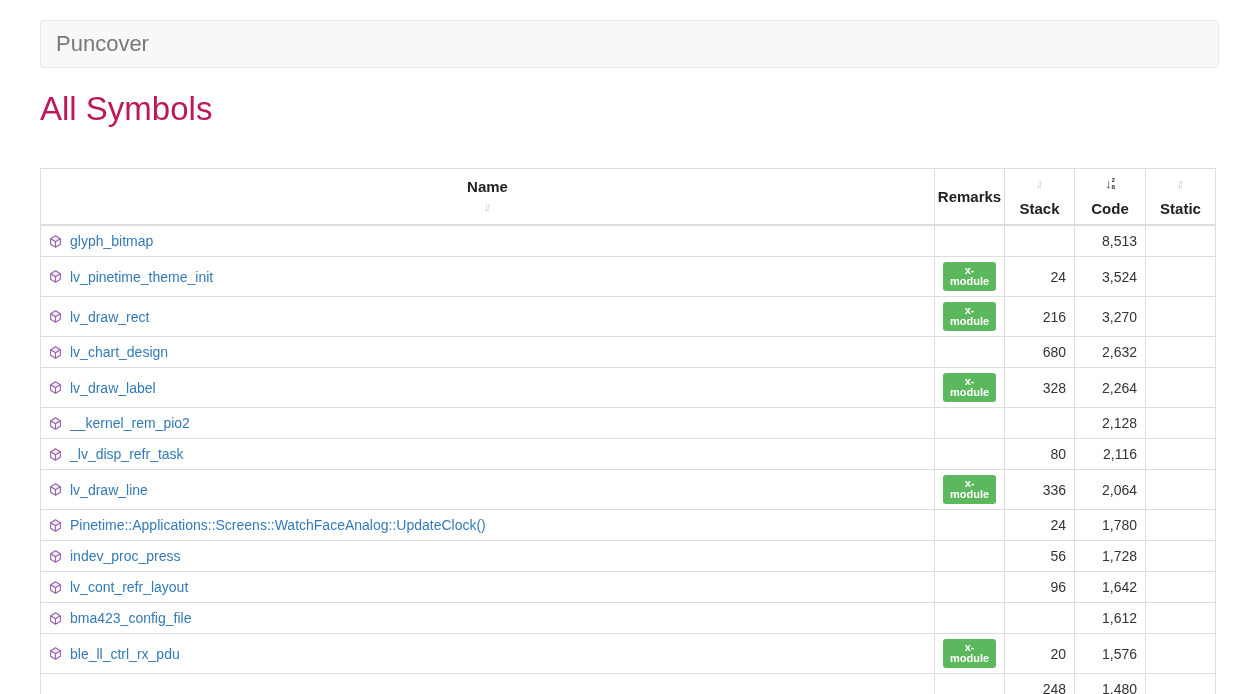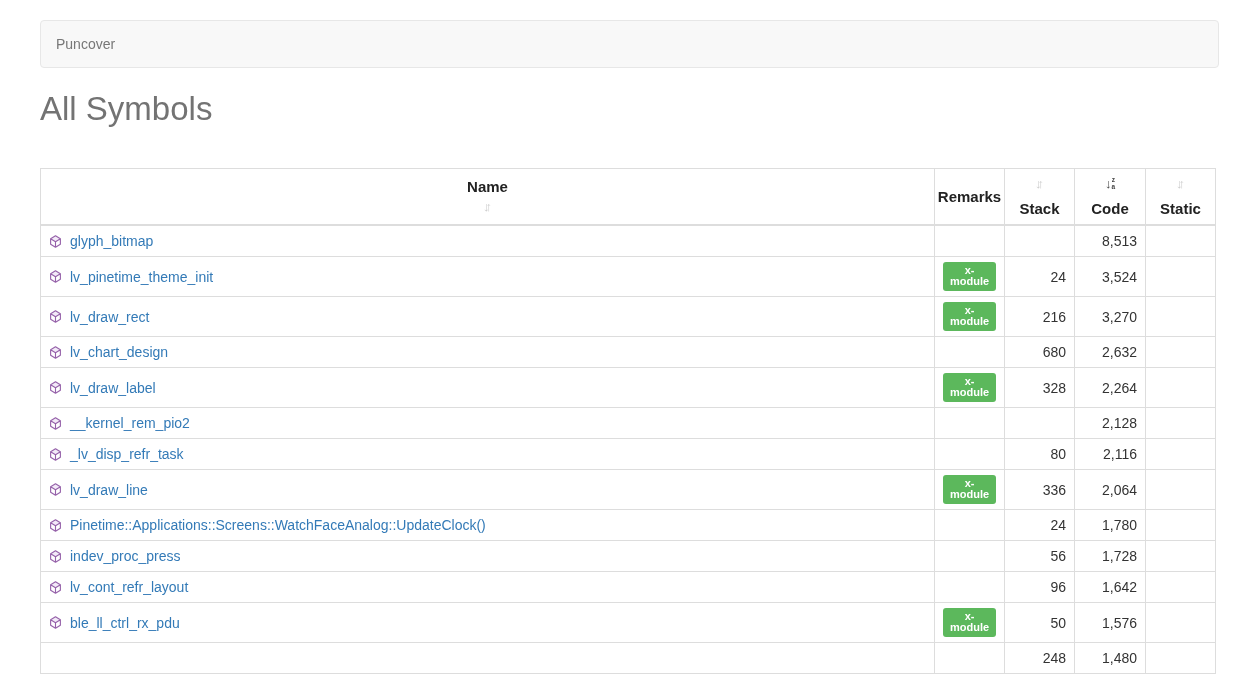--- a/index.html
+++ b/index.html
@@ -2,26 +2,26 @@
 <html><head>
 <meta charset="utf-8">
 <style>
   * { box-sizing: border-box; margin: 0; padding: 0; }
   html, body { width: 1260px; height: 694px; overflow: hidden; background: #fff;
     font-family: "Liberation Sans", "DejaVu Sans", sans-serif; }
 
   
   .navbar { margin: 20px 41px 0 40px; height: 48px; background: #f8f8f8;
     border: 1px solid #e7e7e7; border-radius: 4px; display: flex; align-items: center; }
-  .navbar-brand { color: #777; font-size: 14px; padding: 0 15px; text-decoration: none;
+  .navbar-brand { color: #777; font-size: 22px; padding: 0 15px; text-decoration: none;
     line-height: 48px; cursor: pointer; }
 
   
   h1.page-title { margin: 22px 40px 0 40px; font-size: 33px; font-weight: 400;
-    color: #737373; letter-spacing: 0; }
+    color: #be185d; letter-spacing: 0; }
 
   
   .tbl-wrap { margin: 40px 0 0 40px; }
   table.symbols { width: 1175px; border-collapse: collapse; font-size: 14px; color: #333;
     border: 1px solid #ddd; table-layout: fixed; }
   col.c-name   { width: 894px; }
   col.c-remarks{ width: 70px; }
   col.c-stack  { width: 70px; }
   col.c-code   { width: 71px; }
   col.c-static { width: 70px; }
@@ -326,37 +326,56 @@
       </span>
     </td>
     <td class="c-remarks">
       
     </td>
     <td class="c-num">96</td>
     <td class="c-num">1,642</td>
     <td class="c-num"></td>
   </tr>
 
+  <tr>
+    <td>
+      <span class="sym-cell">
+        <span class="cube">
+          <svg width="13" height="13" viewBox="0 0 16 16">
+            <path d="M8 1 L14 4.6 L8 8.2 L2 4.6 Z" fill="#f3eaf8" stroke="none"></path>
+            <path d="M8 1 L14 4.6 V11.4 L8 15 L2 11.4 V4.6 Z M2 4.6 L8 8.2 L14 4.6 M8 8.2 V15" fill="none" stroke="#9561a9" stroke-width="1.4" stroke-linejoin="round"></path>
+          </svg>
+        </span>
+        <a class="sym-link">bma423_config_file</a>
+      </span>
+    </td>
+    <td class="c-remarks">
+      
+    </td>
+    <td class="c-num"></td>
+    <td class="c-num">1,612</td>
+    <td class="c-num"></td>
+  </tr>
 
   <tr>
     <td>
       <span class="sym-cell">
         <span class="cube">
           <svg width="13" height="13" viewBox="0 0 16 16">
             <path d="M8 1 L14 4.6 L8 8.2 L2 4.6 Z" fill="#f3eaf8" stroke="none"></path>
             <path d="M8 1 L14 4.6 V11.4 L8 15 L2 11.4 V4.6 Z M2 4.6 L8 8.2 L14 4.6 M8 8.2 V15" fill="none" stroke="#9561a9" stroke-width="1.4" stroke-linejoin="round"></path>
           </svg>
         </span>
         <a class="sym-link">ble_ll_ctrl_rx_pdu</a>
       </span>
     </td>
     <td class="c-remarks">
       <span class="badge-xmod">x-module</span>
     </td>
-    <td class="c-num">50</td>
+    <td class="c-num">20</td>
     <td class="c-num">1,576</td>
     <td class="c-num"></td>
   </tr>
 
   <tr>
     <td>
       
     </td>
     <td class="c-remarks">
       

